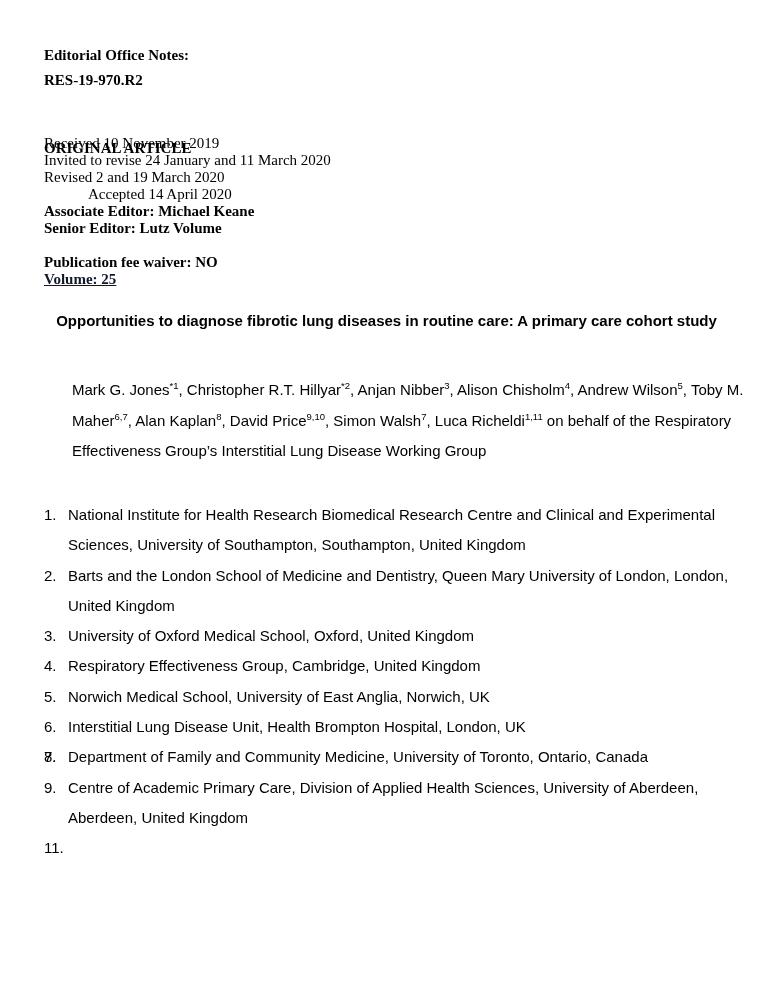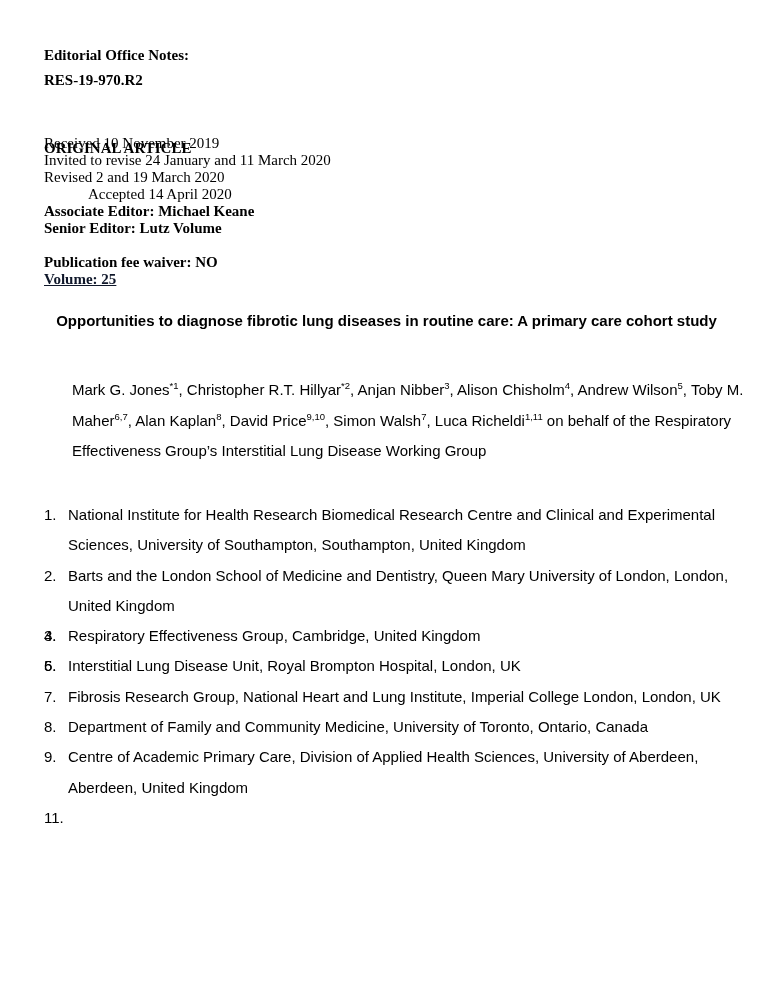--- a/index.html
+++ b/index.html
@@ -103,23 +103,23 @@
 
   <div class="title">Opportunities to diagnose fibrotic lung diseases in routine care: A primary care cohort study</div>
 
   <div class="authors">
     <span><span>Mark G. Jones</span><sup>*1</sup><span>, </span></span><span><span>Christopher R.T. Hillyar</span><sup>*2</sup><span>, </span></span><span><span>Anjan Nibber</span><sup>3</sup><span>, </span></span><span><span>Alison Chisholm</span><sup>4</sup><span>, </span></span><span><span>Andrew Wilson</span><sup>5</sup><span>, </span></span><span><span>Toby M. Maher</span><sup>6,7</sup><span>, </span></span><span><span>Alan Kaplan</span><sup>8</sup><span>, </span></span><span><span>David Price</span><sup>9,10</sup><span>, </span></span><span><span>Simon Walsh</span><sup>7</sup><span>, </span></span><span><span>Luca Richeldi</span><sup>1,11</sup><span> </span></span><span>on behalf of the Respiratory Effectiveness Group’s Interstitial Lung Disease Working Group</span>
   </div>
 
   <ol class="affil-list">
     <li class="affil-item"><span class="affil-num">1.</span><span>National Institute for Health Research Biomedical Research Centre and Clinical and Experimental Sciences, University of Southampton, Southampton, United Kingdom</span></li>
     <li class="affil-item"><span class="affil-num">2.</span><span>Barts and the London School of Medicine and Dentistry, Queen Mary University of London, London, United Kingdom</span></li>
-    <li class="affil-item"><span class="affil-num">3.</span></li>
+    <li class="affil-item"><span class="affil-num">3.</span><span>University of Oxford Medical School, Oxford, United Kingdom</span></li>
     <li class="affil-item"><span class="affil-num">4.</span><span>Respiratory Effectiveness Group, Cambridge, United Kingdom</span></li>
-    <li class="affil-item"><span class="affil-num">5.</span></li>
-    <li class="affil-item"><span class="affil-num">6.</span><span>Interstitial Lung Disease Unit, Royal Brompton Hospital, London, UK</span></li>
-    <li class="affil-item"><span class="affil-num">7.</span><span>Fibrosis Research Group, National Heart and Lung Institute, Imperial College London, London, UK</span></li>
+    <li class="affil-item"><span class="affil-num">5.</span><span>Norwich Medical School, University of East Anglia, Norwich, UK</span></li>
+    <li class="affil-item"><span class="affil-num">6.</span><span>Interstitial Lung Disease Unit, Health Brompton Hospital, London, UK</span></li>
+    <li class="affil-item"><span class="affil-num">7.</span></li>
     <li class="affil-item"><span class="affil-num">8.</span><span>Department of Family and Community Medicine, University of Toronto, Ontario, Canada</span></li>
     <li class="affil-item"><span class="affil-num">9.</span><span>Centre of Academic Primary Care, Division of Applied Health Sciences, University of Aberdeen, Aberdeen, United Kingdom</span></li>
     <li class="affil-item two-digit"><span class="affil-num">11.</span></li>
   </ol>
 
 </div>
 
 </body></html>

